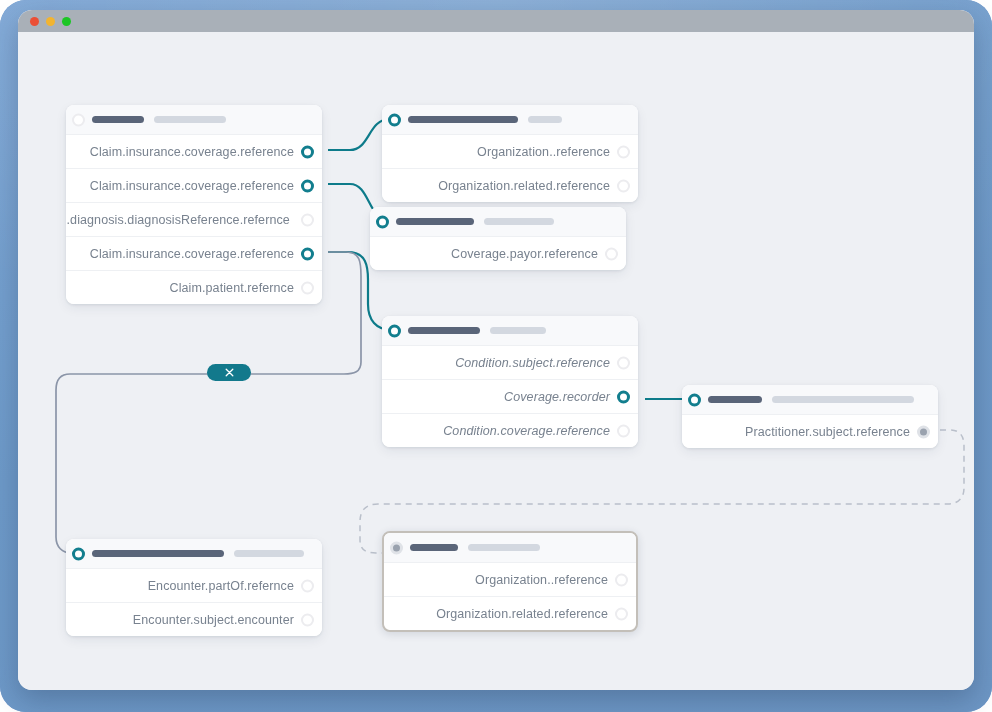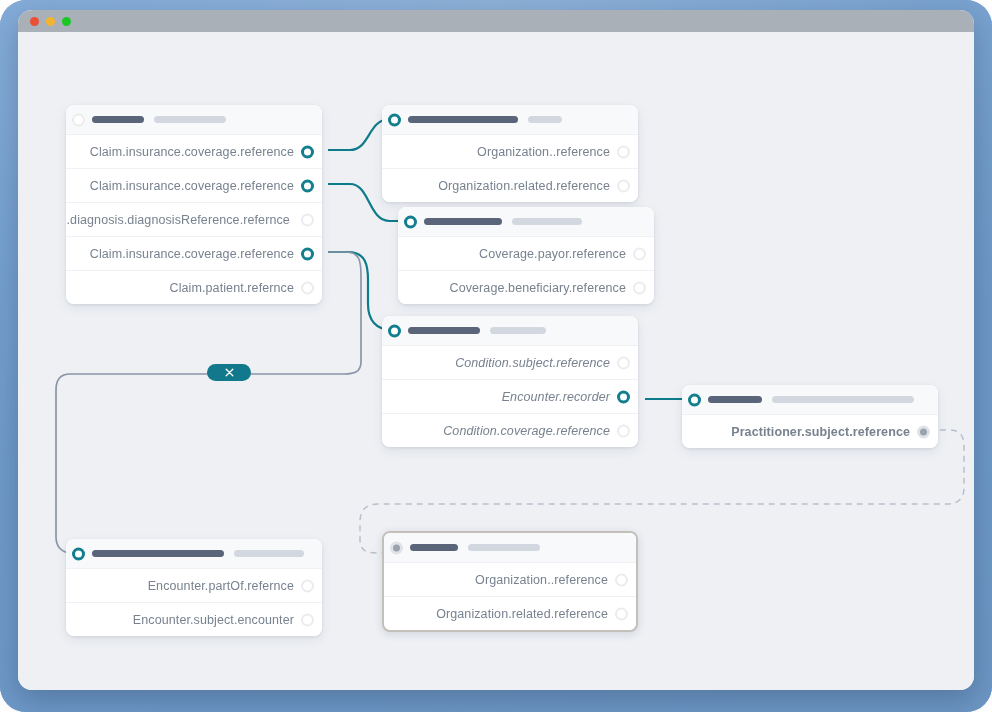--- a/index.html
+++ b/index.html
@@ -262,57 +262,53 @@
         <div class="node-row">
           <span class="label">Organization..reference</span>
           <span class="port port-open port-right"></span>
         </div>
         <div class="node-row">
           <span class="label">Organization.related.reference</span>
           <span class="port port-open port-right"></span>
         </div>
       </div>
 
-      <div class="node" style="left:380px; top:175px; width:256px;">
+      <div class="node" style="left:352px; top:175px; width:256px;">
         <div class="node-header">
           <span class="port port-active port-header-left"></span>
           <span class="skel skel-dark" style="width:78px;"></span>
           <span class="skel skel-light" style="width:70px;"></span>
         </div>
         <div class="node-row">
           <span class="label">Coverage.payor.reference</span>
           <span class="port port-open port-right"></span>
         </div>
-        <div class="node-row">
-          <span class="label">Coverage.beneficiary.reference</span>
-          <span class="port port-open port-right"></span>
-        </div>
       </div>
 
       <div class="node" style="left:364px; top:284px; width:256px;font-style:italic;">
         <div class="node-header">
           <span class="port port-active port-header-left"></span>
           <span class="skel skel-dark" style="width:72px;"></span>
           <span class="skel skel-light" style="width:56px;"></span>
         </div>
         <div class="node-row">
           <span class="label">Condition.subject.reference</span>
           <span class="port port-open port-right"></span>
         </div>
         <div class="node-row">
-          <span class="label">Encounter.recorder</span>
+          <span class="label">Coverage.recorder</span>
           <span class="port port-active port-right"></span>
         </div>
         <div class="node-row">
           <span class="label">Condition.coverage.reference</span>
           <span class="port port-open port-right"></span>
         </div>
       </div>
 
-      <div class="node" style="left:664px; top:353px; width:256px;font-weight:bold;">
+      <div class="node" style="left:664px; top:353px; width:256px;">
         <div class="node-header">
           <span class="port port-active port-header-left"></span>
           <span class="skel skel-dark" style="width:54px;"></span>
           <span class="skel skel-light" style="width:142px;"></span>
         </div>
         <div class="node-row">
           <span class="label">Practitioner.subject.reference</span>
           <span class="port port-filled port-right"></span>
         </div>
       </div>

